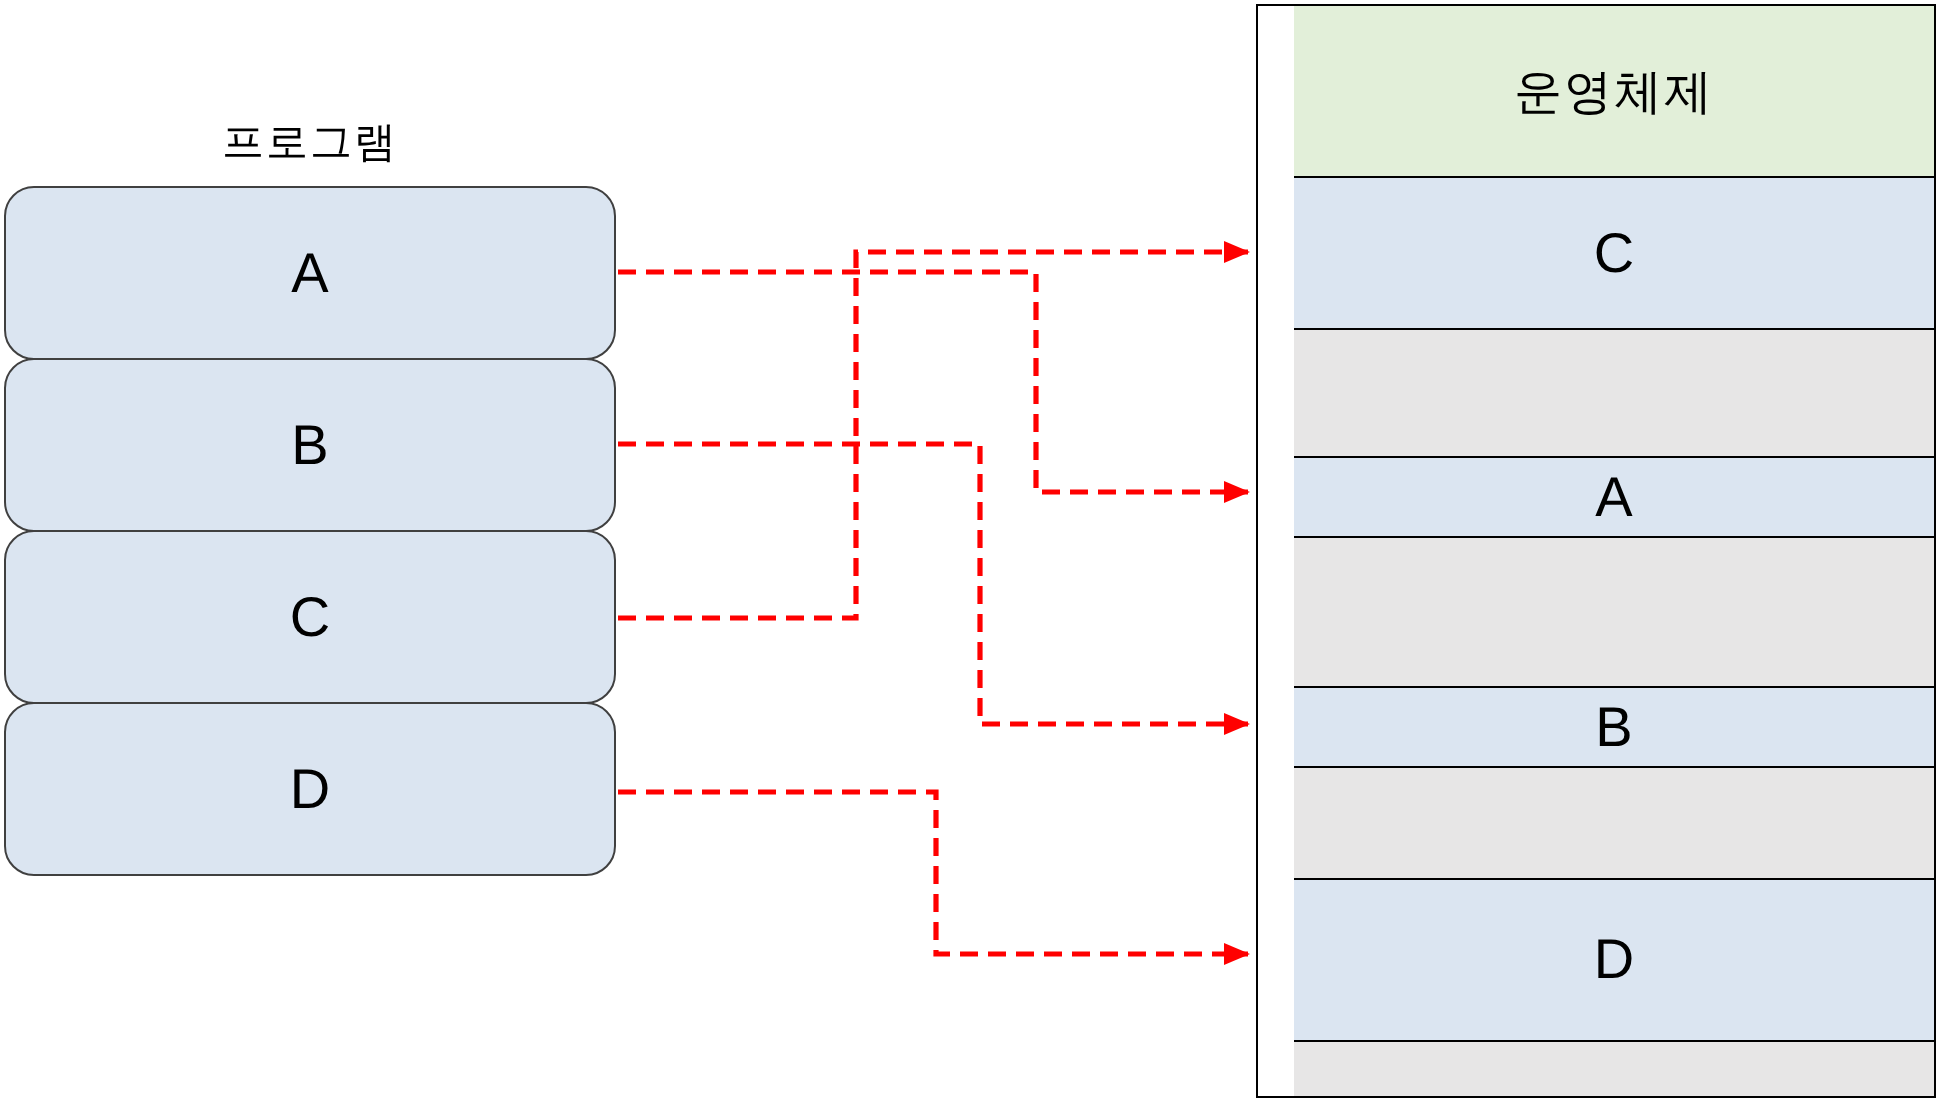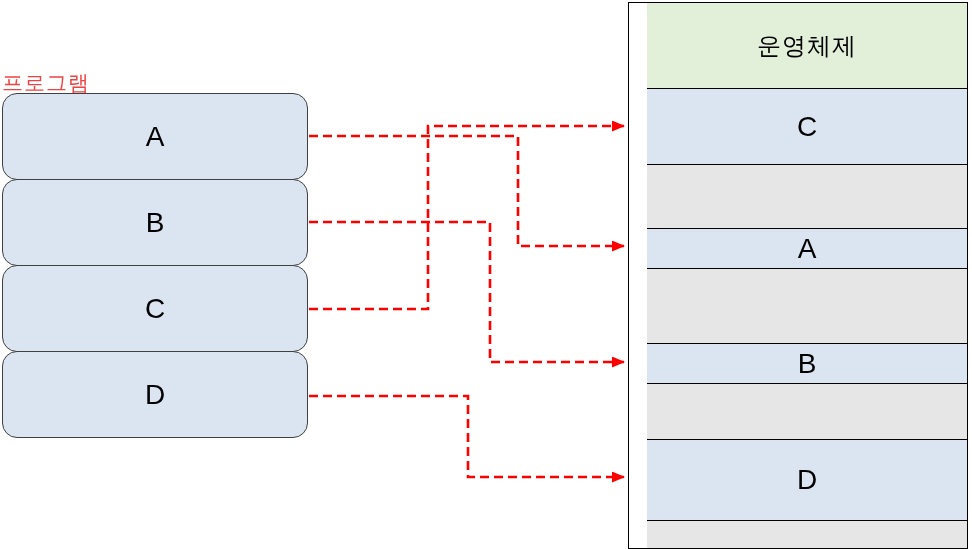--- a/index.html
+++ b/index.html
@@ -9,24 +9,24 @@
     height: 549px;
     background: #ffffff;
     font-family: "Liberation Sans", sans-serif;
     overflow: hidden;
   }
   .program-title {
     position: absolute;
     left: 2px;
     top: 57px;
     width: 306px;
+    text-align: center;
     font-size: 21px;
     letter-spacing: 1px;
-    color: #ef4444;
-    margin-top: 12px;
+    color: #000000;
   }
   .program-stack {
     position: absolute;
     left: 2px;
     top: 93px;
     width: 306px;
   }
   .program-box {
     box-sizing: border-box;
     height: 87px;

